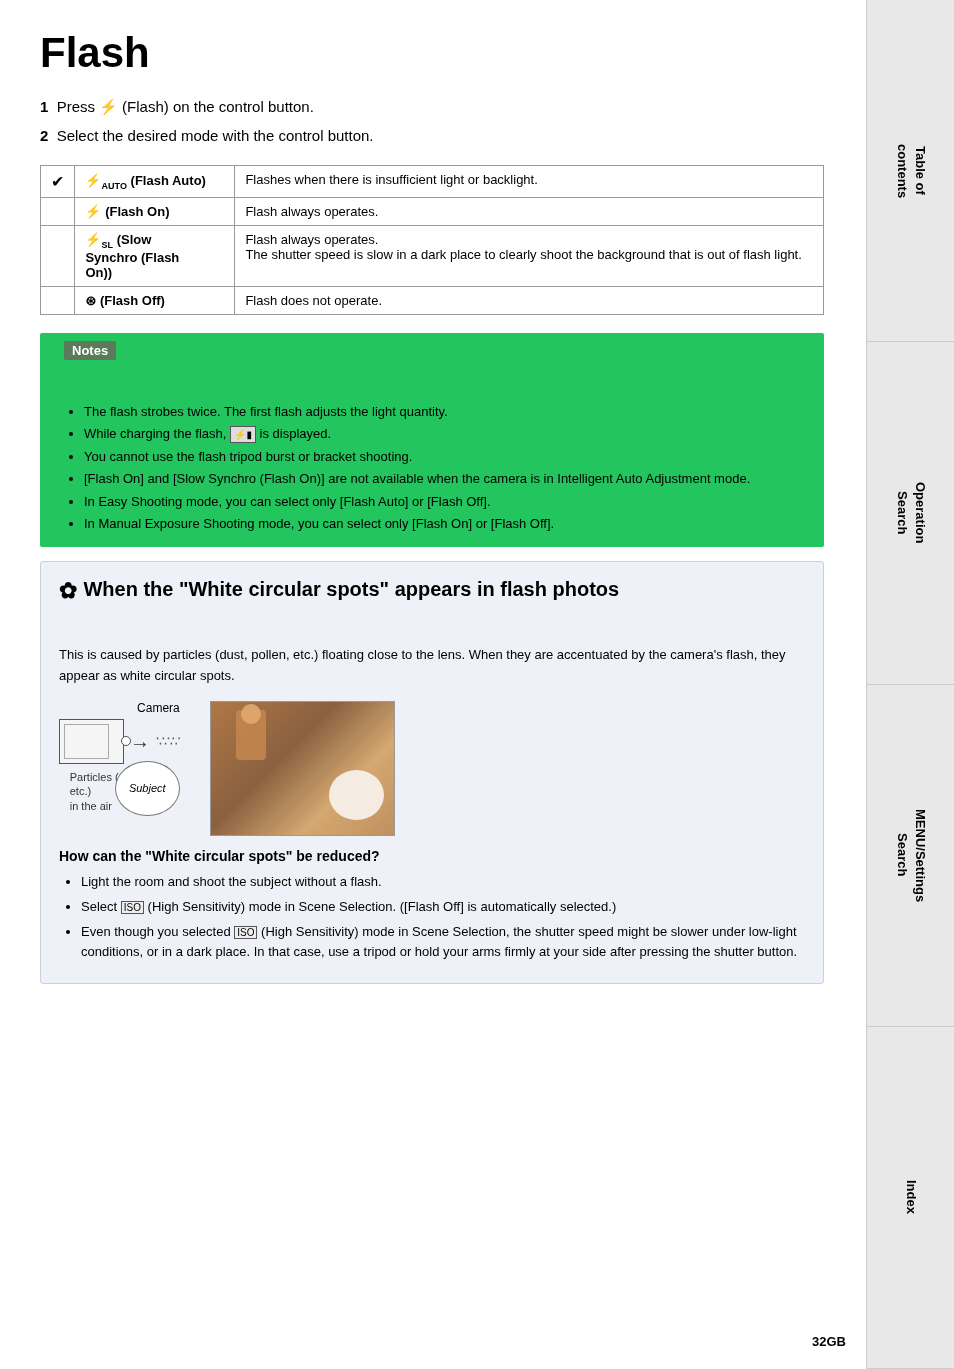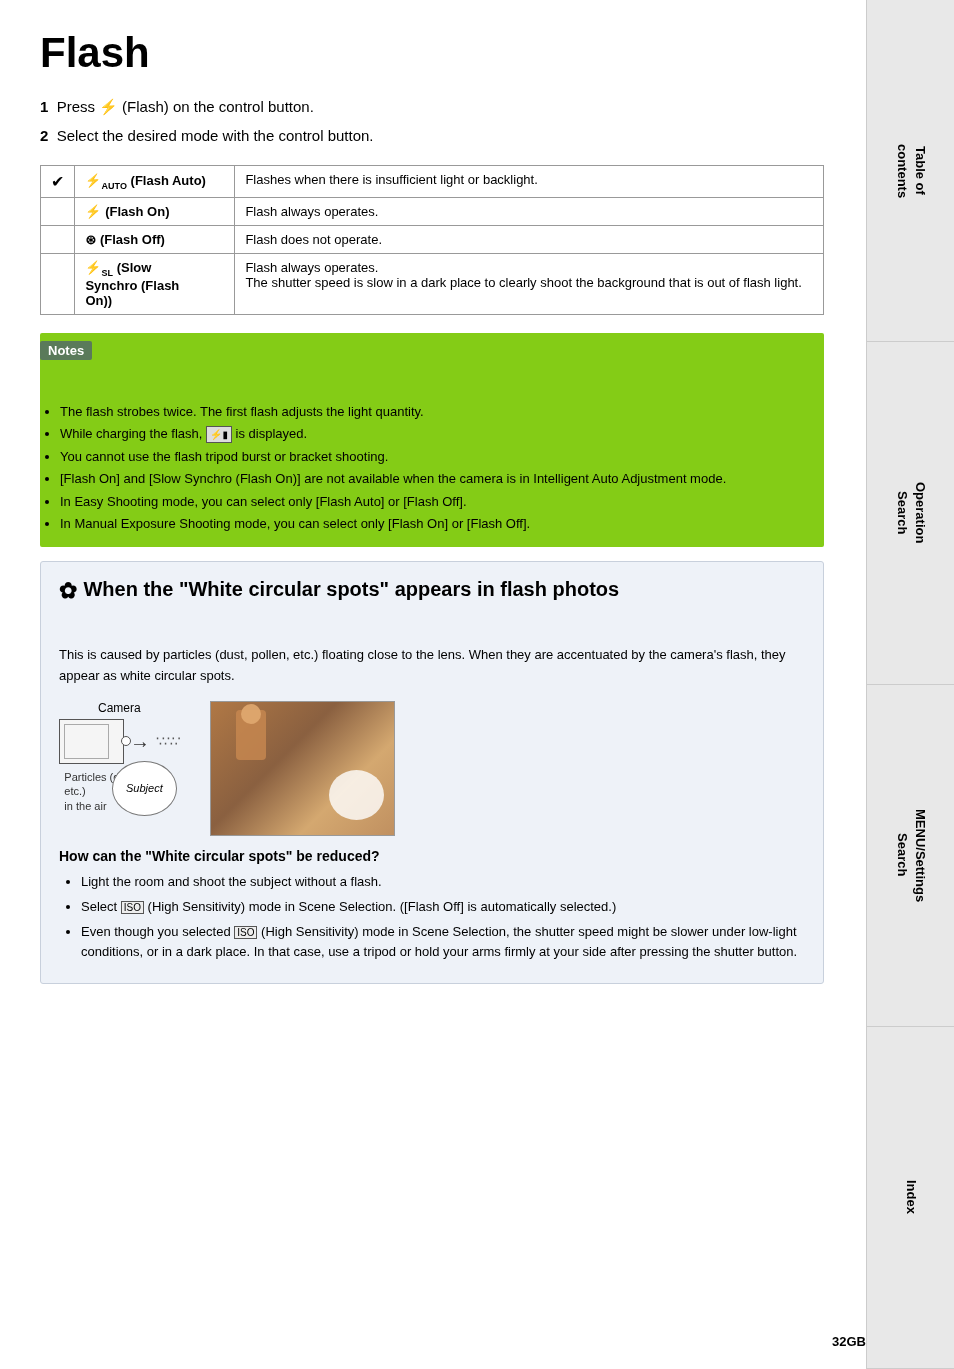--- a/index.html
+++ b/index.html
@@ -55,23 +55,23 @@
     }
     .flash-table .desc-col {
       vertical-align: top;
     }
     .icon-check {
       font-size: 16px;
     }
 
     
     .notes-box {
-      background: #84cc16;
+      background: #22c55e;
       border: none;
-      padding: 8px 12px 10px 0;
+      padding: 8px 12px 10px 24px;
       margin-bottom: 14px;
       border-radius: 2px;
     }
     .notes-title {
       background: #5a7a5a;
       color: #fff;
       font-weight: bold;
       font-size: 13px;
       padding: 2px 8px;
       display: inline-block;
@@ -170,21 +170,21 @@
       background: #e8e8e8;
     }
     .sidebar-tab-index {
       background: #e8e8e8;
     }
 
     
     .page-number {
       position: absolute;
       bottom: 20px;
-      right: 88px;
+      right: 108px;
       font-size: 13px;
       font-weight: bold;
     }
 
     .diagram-wrapper {
       display: flex;
       align-items: flex-start;
       gap: 30px;
       margin-bottom: 12px;
     }
@@ -281,32 +281,32 @@
         <td class="mode-col"><span>⚡<sub style="font-size:9px;font-weight:bold;">AUTO</sub> <strong>(Flash Auto)</strong></span></td>
         <td class="desc-col">Flashes when there is insufficient light or backlight.</td>
       </tr>
       <tr>
         <td class="icon-col"></td>
         <td class="mode-col"><strong>⚡ (Flash On)</strong></td>
         <td class="desc-col">Flash always operates.</td>
       </tr>
       <tr>
         <td class="icon-col"></td>
-        <td class="mode-col"><strong>⊛ (Flash Off)</strong></td>
-        <td class="desc-col">Flash does not operate.</td>
-      </tr>
-      <tr>
-        <td class="icon-col"></td>
         <td class="mode-col">
           <strong>⚡<sub style="font-size:9px;">SL</sub> (Slow<br>Synchro (Flash<br>On))</strong>
         </td>
         <td class="desc-col">
           Flash always operates.<br>
           The shutter speed is slow in a dark place to clearly shoot the background that is out of flash light.
         </td>
+      </tr>
+      <tr>
+        <td class="icon-col"></td>
+        <td class="mode-col"><strong>⊛ (Flash Off)</strong></td>
+        <td class="desc-col">Flash does not operate.</td>
       </tr>
     </tbody>
   </table>
 
   <div class="notes-box">
     <span class="notes-title">Notes</span>
     <ul class="notes-list">
       <li>The flash strobes twice. The first flash adjusts the light quantity.</li>
       <li>While charging the flash, <span style="display:inline-block;border:1px solid #555;font-size:10px;padding:0 3px;background:#ddd;">⚡▮</span> is displayed.</li>
       <li>You cannot use the flash tripod burst or bracket shooting.</li>
@@ -319,21 +319,21 @@
   <div class="tip-box">
     <div class="tip-title">
       <span class="tip-icon">✿</span>
       <span>When the "White circular spots" appears in flash photos</span>
     </div>
     <p class="tip-desc">
       This is caused by particles (dust, pollen, etc.) floating close to the lens. When they are accentuated by the camera's flash, they appear as white circular spots.
     </p>
 
     <div class="diagram-wrapper">
-      <div style="display:flex;flex-direction:column;align-items:center;">
+      <div style="display:flex;flex-direction:column;align-items:flex-end;">
         <span style="font-size:12px;margin-bottom:4px;">Camera</span>
         <div style="display:flex;align-items:center;gap:6px;">
 
           <div class="cam-box">
             <div class="cam-body-detail"></div>
             <div class="cam-lens"></div>
           </div>
 
           <span style="font-size:20px;color:#333;">→</span>
           <span style="font-size:14px;letter-spacing:-1px;color:#555;">∵∴∵</span>

